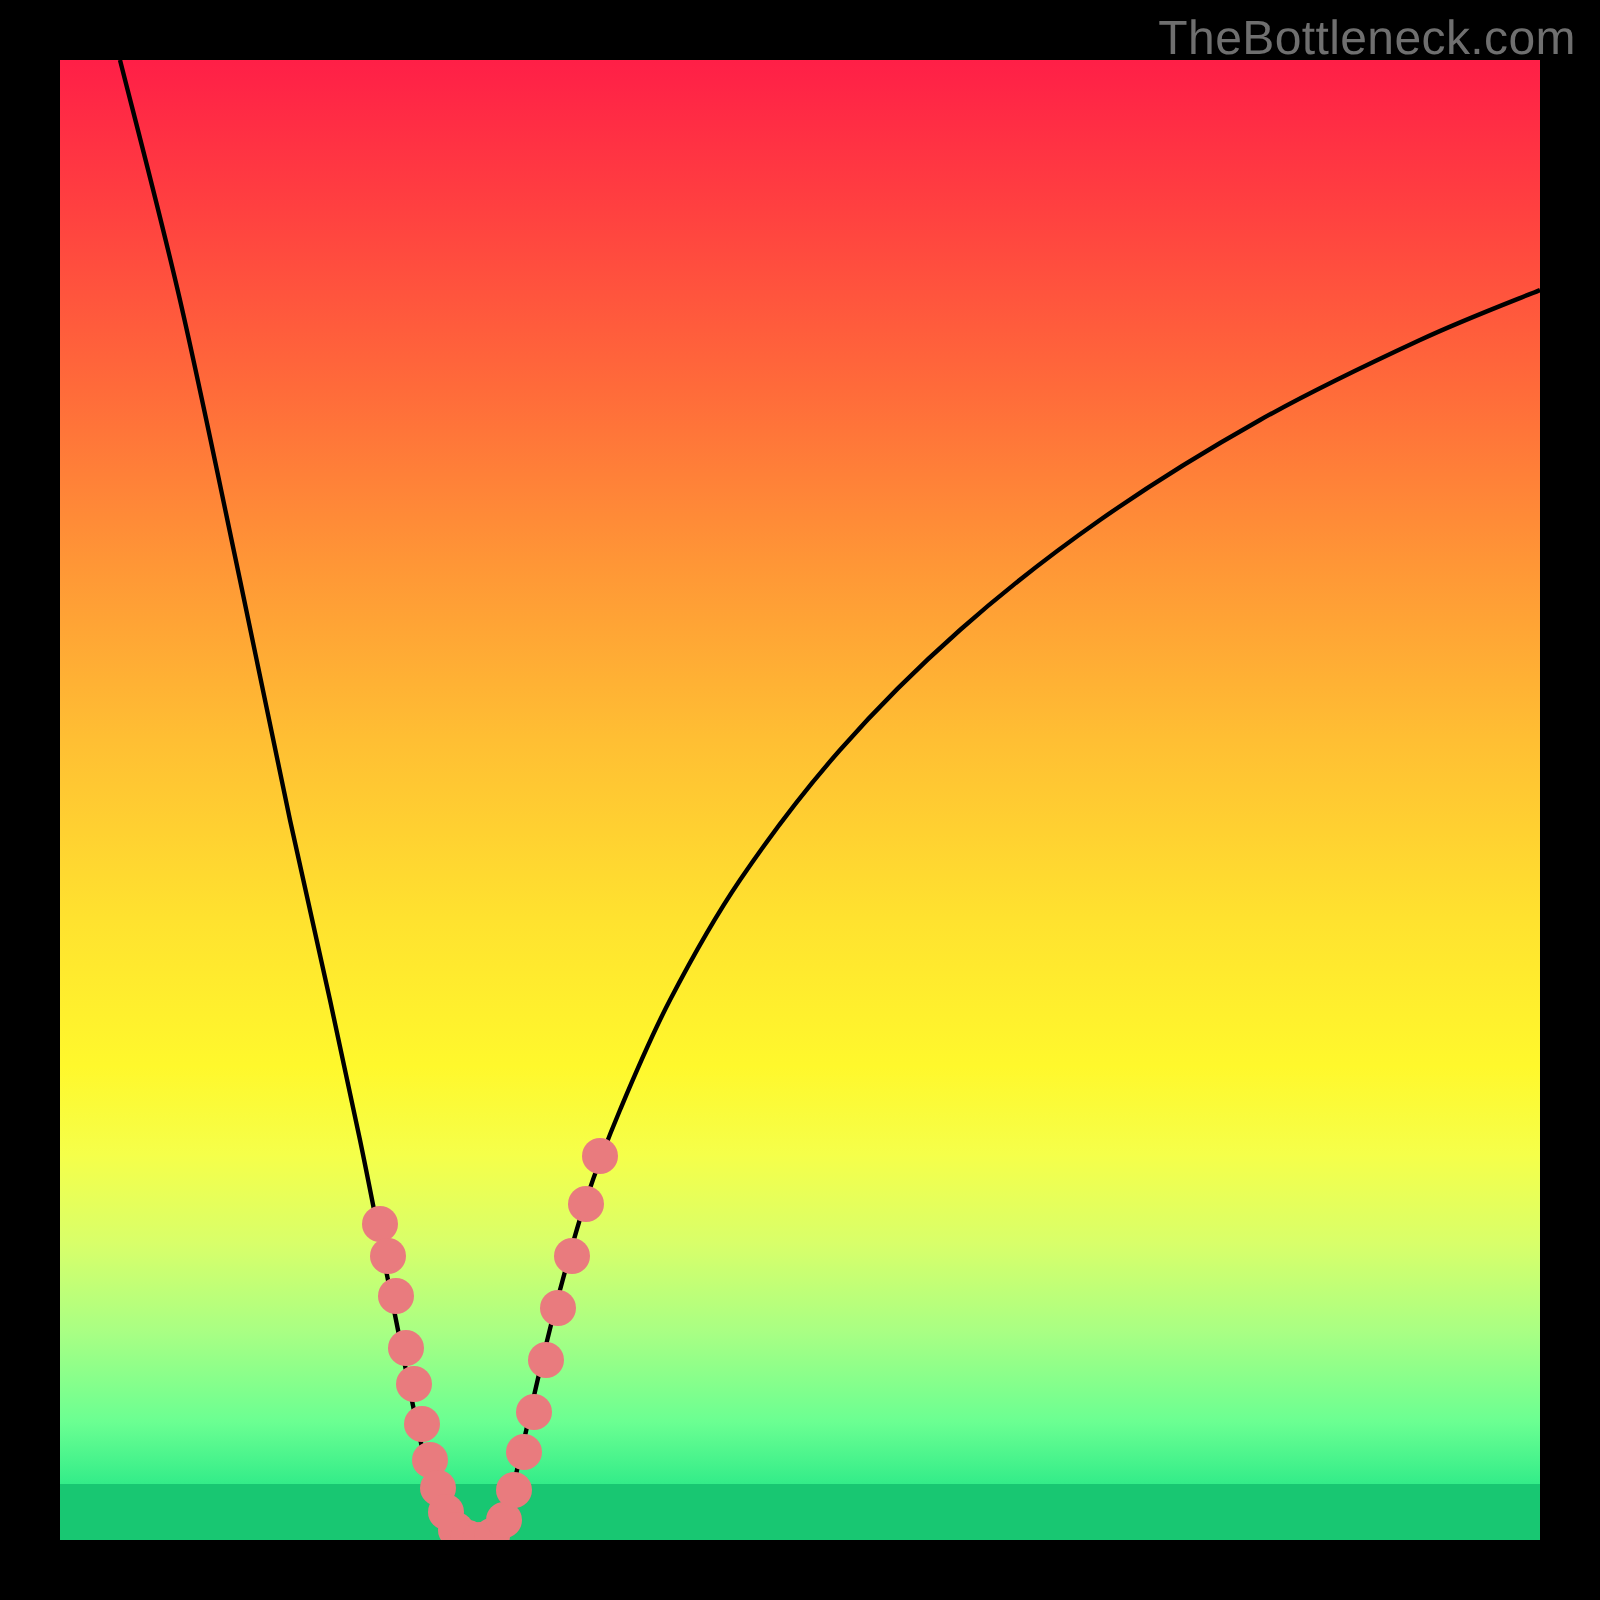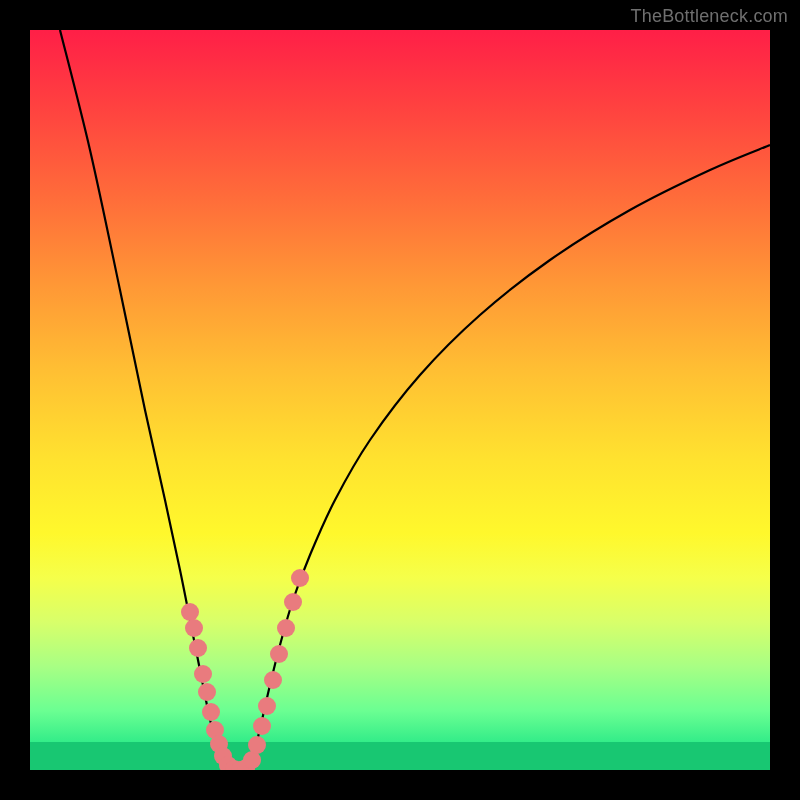--- a/index.html
+++ b/index.html
@@ -33,21 +33,21 @@
       #29e987 97%,
       #18c772 100%
     );
     overflow: hidden;
   }
   .watermark {
     position: absolute;
     top: 6px;
     right: 12px;
     color: #6f6f6f;
-    font-size: 18px;
+    font-size: 24px;
     font-weight: 500;
     letter-spacing: 0.2px;
     z-index: 10;
   }
   svg.curve {
     position: absolute;
     left: 0;
     top: 0;
     width: 740px;
     height: 740px;

